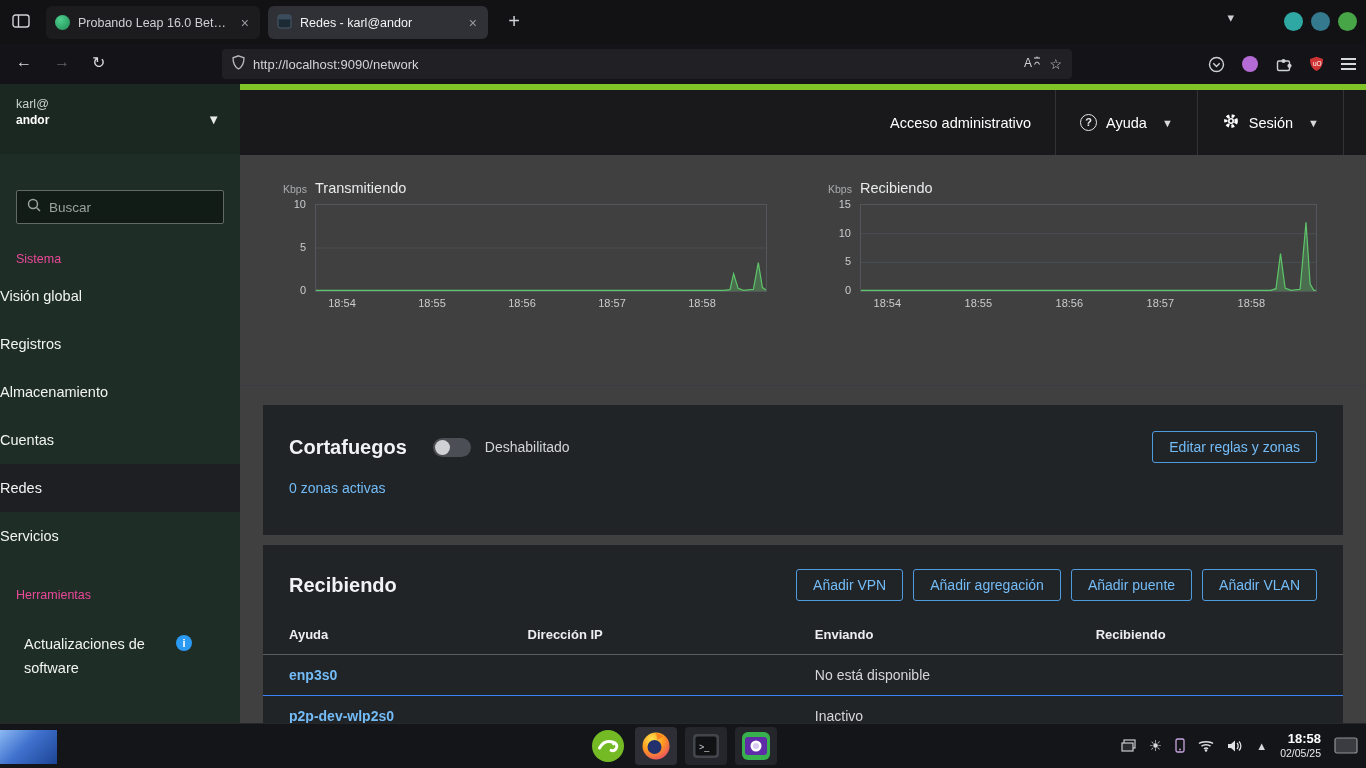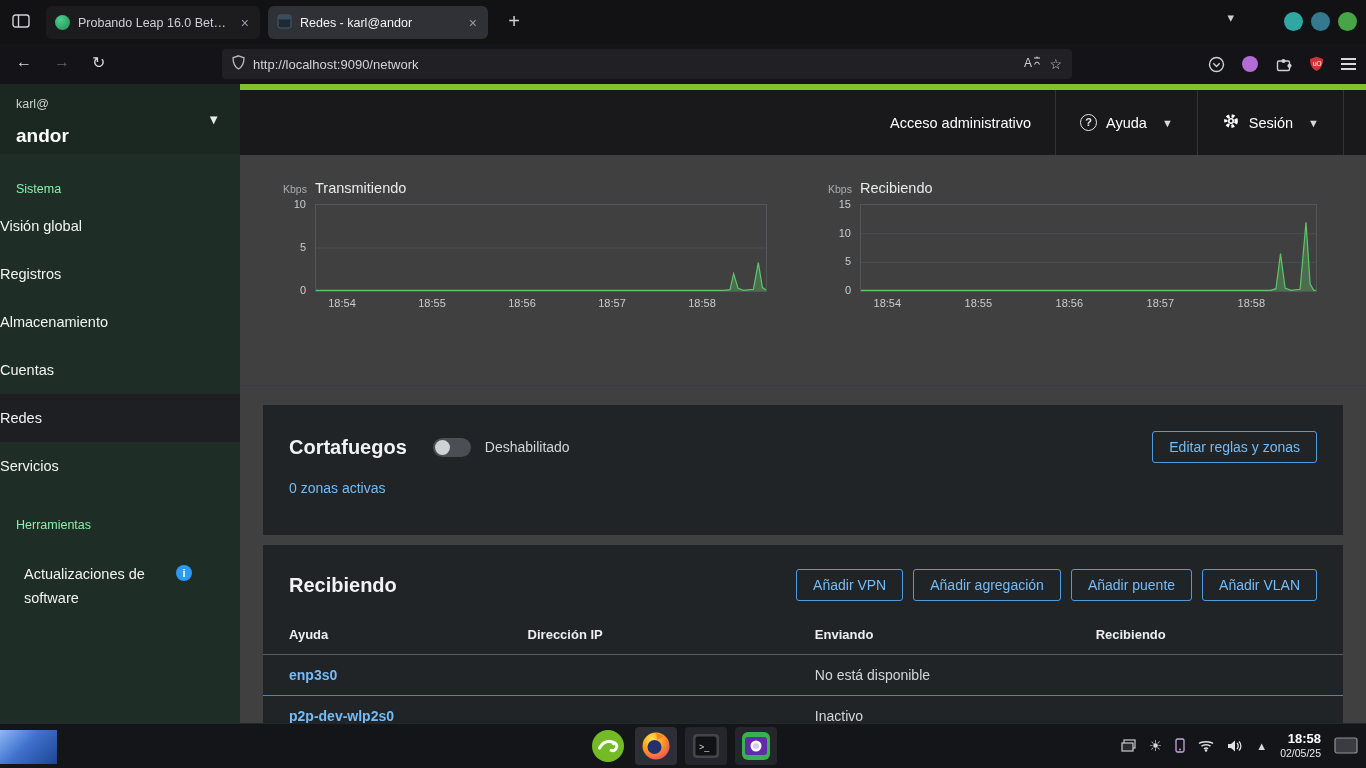--- a/index.html
+++ b/index.html
@@ -32,28 +32,28 @@
   .avatar { width:16px; height:16px; border-radius:50%; background:#b56bd6; }
   .menuicon div { width:15px; height:2px; background:#d8d9dc; margin:3px 0; }
 
   
   .app { position:absolute; left:0; top:84px; width:1366px; height:684px; background:#151517; }
 
   
   .sidebar { position:absolute; left:0; top:0; width:240px; height:684px; background:#1e2d26; }
   .sb-header { height:70px; background:#1a2821; padding:13px 16px; position:relative; cursor:pointer; }
   .sb-user { font-size:12.5px; color:#c9d1cc; }
-  .sb-host { font-size:19px; font-weight:bold; color:#ffffff; margin-top:14px; }
+  .sb-host { font-size:12px; font-weight:bold; color:#ffffff; margin-top:2px; }
   .sb-caret { position:absolute; right:20px; top:28px; color:#e8eae9; font-size:13px; }
   .searchbox { margin:36px 16px 0; height:34px; background:#121c16; border:1px solid #636a66;
                border-radius:2px; display:flex; align-items:center; gap:8px; padding:0 10px; }
   .searchbox input { background:transparent; border:none; outline:none; color:#dadcda;
                      font-size:13.5px; width:150px; font-family:"Liberation Sans",sans-serif; }
   .searchbox input::placeholder { color:#9aa39d; }
-  .sb-label { margin-top:28px; padding-left:16px; font-size:12.5px; color:#86efac; }
+  .sb-label { margin-top:28px; padding-left:16px; font-size:12.5px; color:#ec4899; }
   .sb-items { margin-top:6px; }
   .sb-item { height:48px; display:flex; align-items:center; font-size:14.5px;
              color:#f2f4f3; cursor:pointer; }
   .sb-item.active { background:#1d1f22; }
   .sb-tool { margin-top:20px; padding:10px 18px 10px 24px; display:flex; cursor:pointer; }
   .sb-tool .lbl { width:152px; font-size:14.5px; line-height:24px; color:#f2f4f3; }
   .infodot { width:16px; height:16px; border-radius:50%; background:#2b9af3; color:#fff; font-size:11px;
              font-weight:bold; text-align:center; line-height:16px; margin-top:3px; }
 
   
@@ -215,20 +215,29 @@
 </div>
 
 <div class="app">
 
   <div class="sidebar">
     <div class="sb-header">
       <div class="sb-user">karl@</div>
       <div class="sb-host">andor</div>
       <span class="sb-caret">▼</span>
     </div>
+    <div class="searchbox">
+      <span>
+        <svg width="14" height="14">
+            <circle cx="6" cy="6" r="4.5" fill="none" stroke="#9aa39d" stroke-width="1.5"></circle>
+            <line x1="9.5" y1="9.5" x2="13" y2="13" stroke="#9aa39d" stroke-width="1.5"></line>
+          </svg>
+      </span>
+      <input placeholder="Buscar" style="">
+    </div>
     <div class="sb-label">Sistema</div>
     <div class="sb-items">
       <div class="sb-item">Visión global</div>
       <div class="sb-item">Registros</div>
       <div class="sb-item">Almacenamiento</div>
       <div class="sb-item">Cuentas</div>
       <div class="sb-item active">Redes</div>
       <div class="sb-item">Servicios</div>
     </div>
     <div class="sb-label">Herramientas</div>

